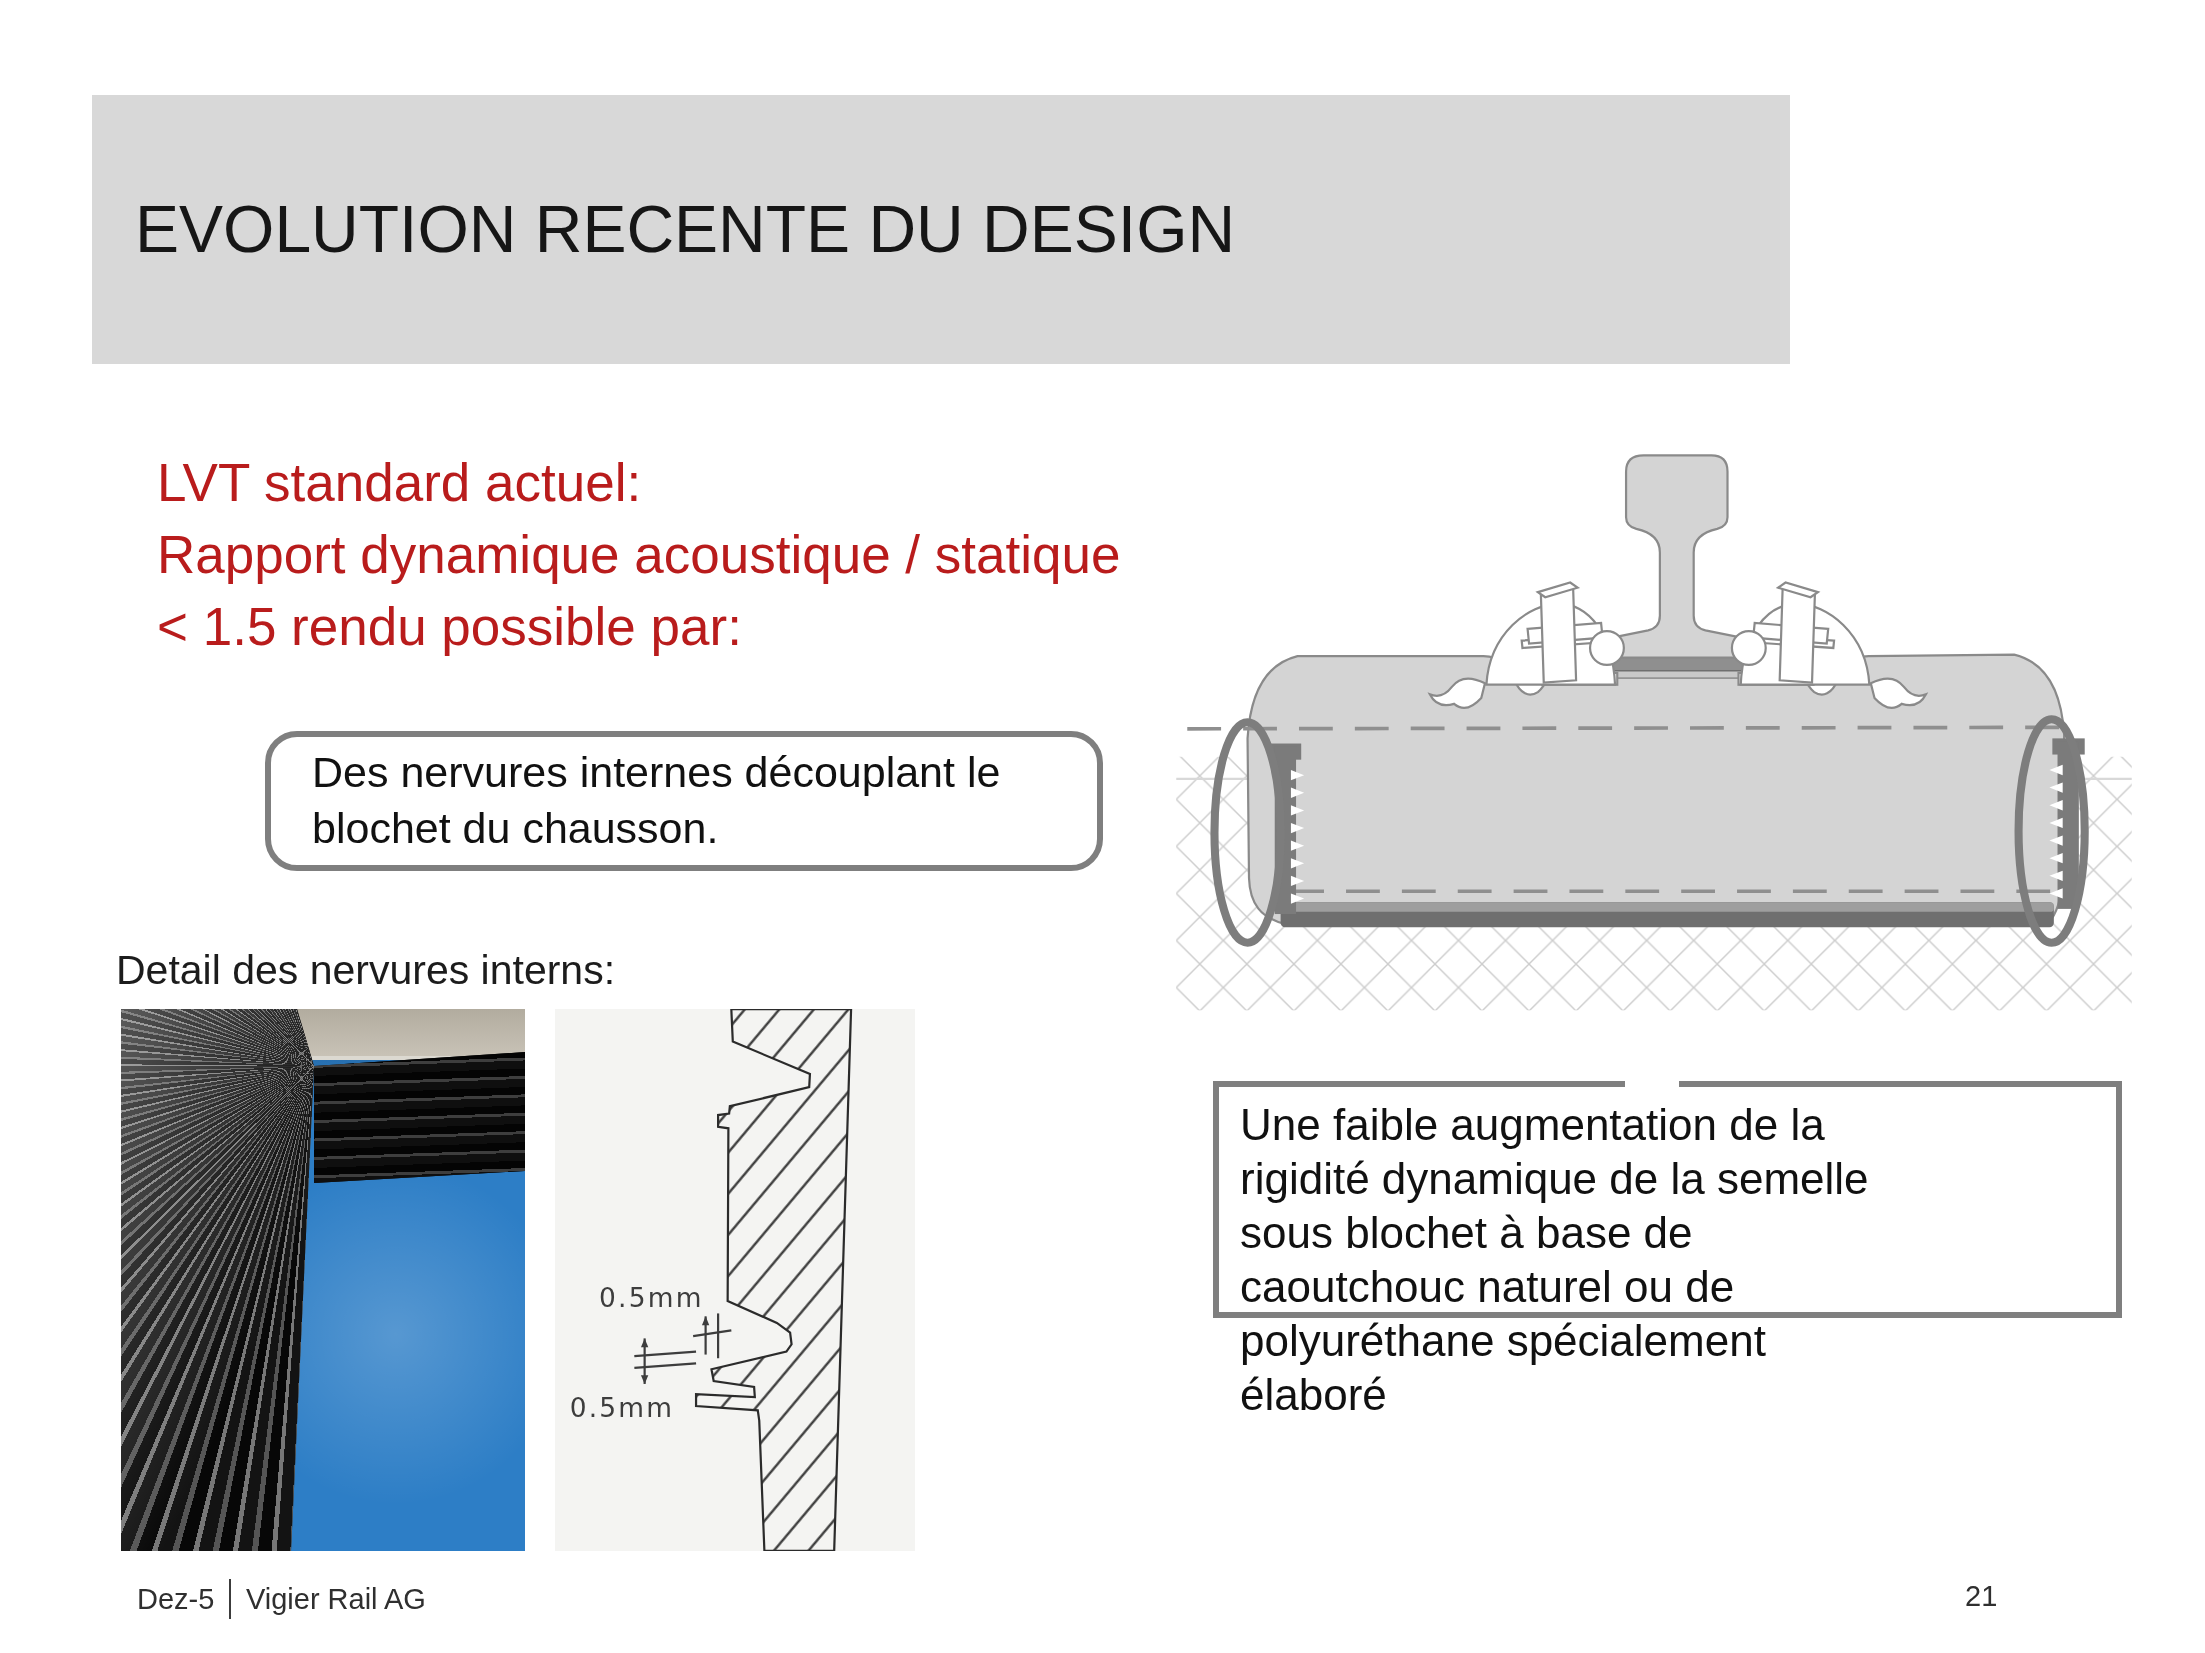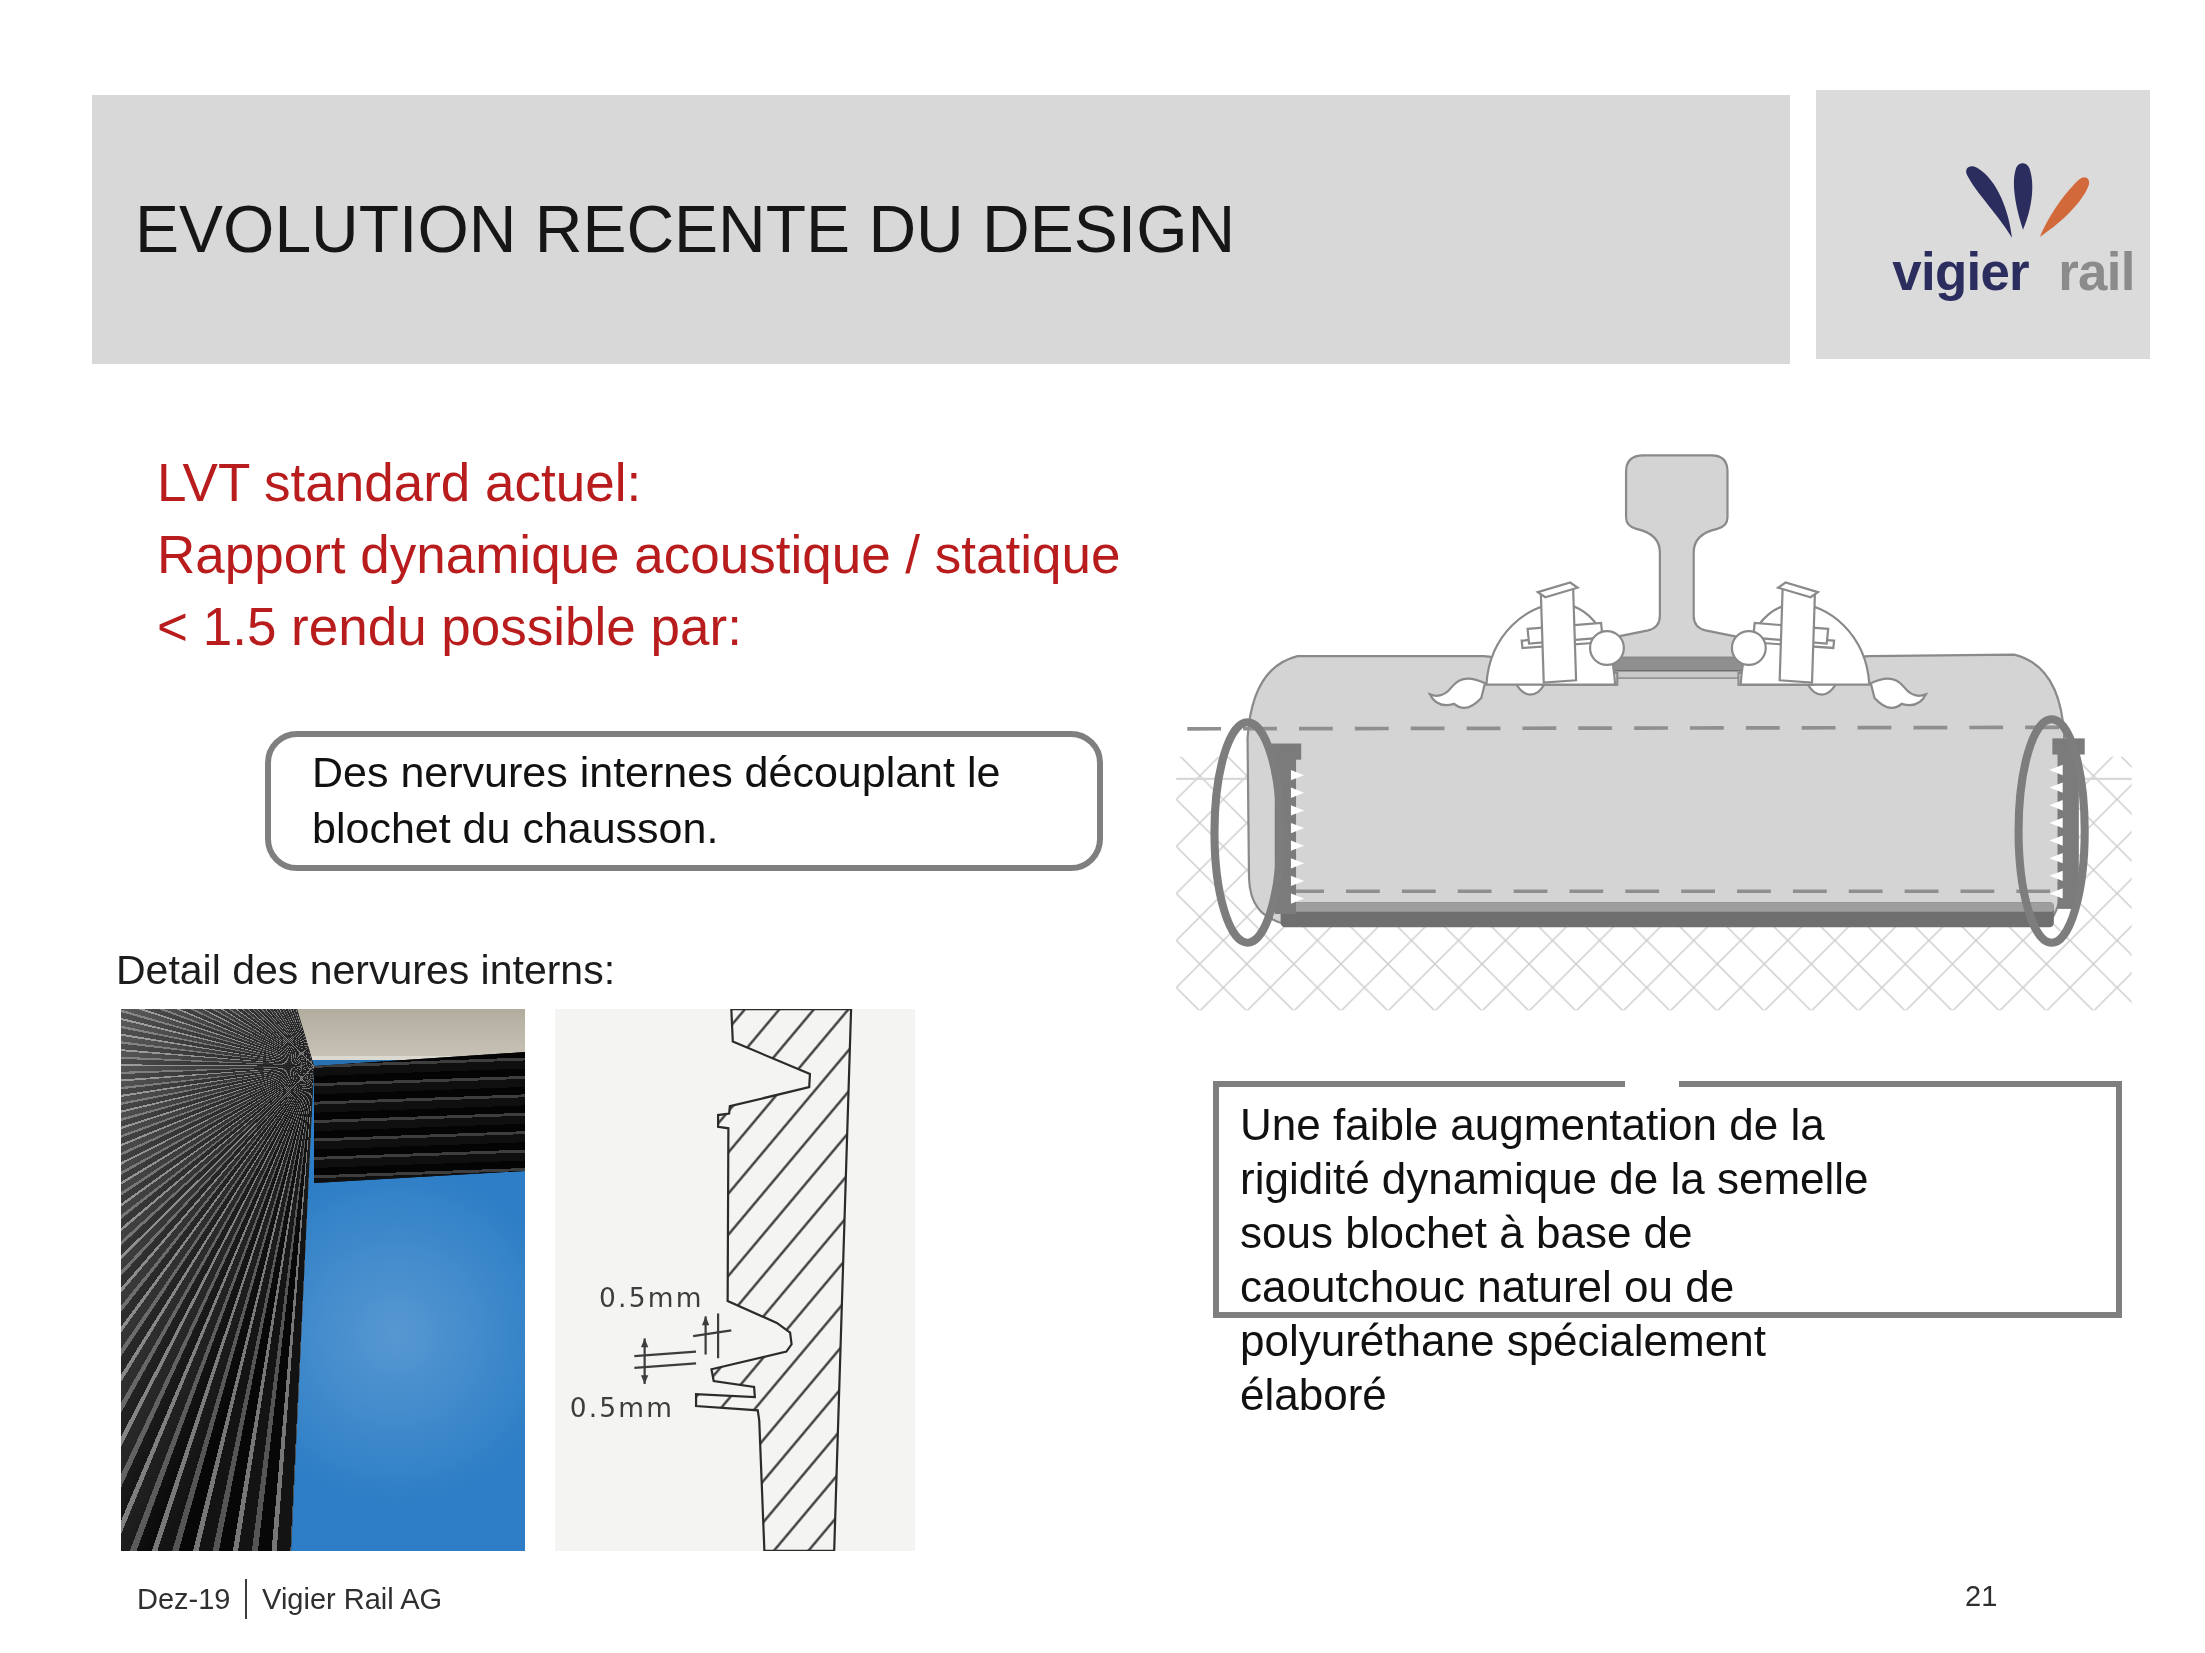--- a/index.html
+++ b/index.html
@@ -58,29 +58,20 @@
 </style>
 </head>
 <body>
 
 <div class="slide">
 
   <div class="header-band">
     <h1>EVOLUTION RECENTE DU DESIGN</h1>
   </div>
 
-  <div class="logo-box">
-    <svg width="334" height="269" viewBox="0 0 455 366">
-      <path d="M 267,201 C 247,168 218,140 206,116 C 201,106 210,100 220,106 C 247,122 263,165 267,201 Z" fill="#2b2d5e"></path>
-      <path d="M 282,190 C 272,160 266,128 272,108 C 275,97 287,97 291,107 C 299,130 293,165 282,190 Z" fill="#2b2d5e"></path>
-      <path d="M 305,200 C 318,168 341,138 358,122 C 367,114 375,121 371,131 C 360,158 327,185 305,200 Z" fill="#d2693b"></path>
-      <text x="104" y="272" font-size="72" font-weight="700" fill="#2b2d5e" letter-spacing="-1">vigier</text>
-      <text x="330" y="272" font-size="72" font-weight="700" fill="#8b8b8b" letter-spacing="-1">rail</text>
-    </svg>
-  </div>
 
   <div class="intro">
     <div>LVT standard actuel:</div>
     <div>Rapport dynamique acoustique / statique</div>
     <div>&lt; 1.5 rendu possible par:</div>
   </div>
 
   <div class="callout nervures">
     <p>Des nervures internes découplant le blochet du chausson.</p>
   </div>
@@ -218,20 +209,20 @@
       <ellipse cx="2791" cy="1131" rx="45" ry="152" fill="none" stroke="#7d7d7d" stroke-width="11"></ellipse>
     </svg>
   </div>
 
   <div class="callout semelle">
     <div class="border-gap"></div>
     <p>Une faible augmentation de la rigidité dynamique de la semelle sous blochet à base de caoutchouc naturel ou de polyuréthane spécialement élaboré</p>
   </div>
 
   <div class="footer">
-    <span>Dez-19</span>
+    <span>Dez-5</span>
     <span class="sep"></span>
     <span>Vigier Rail AG</span>
   </div>
   <div class="page-num">21</div>
 
 </div>
 
 
 </body></html>

